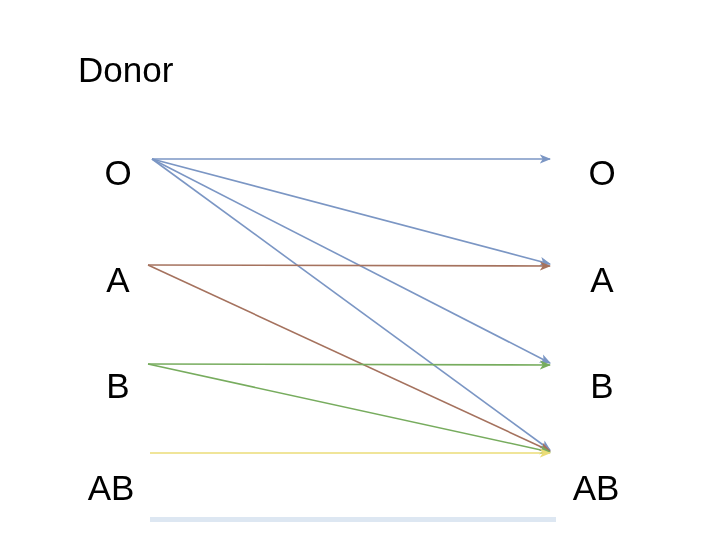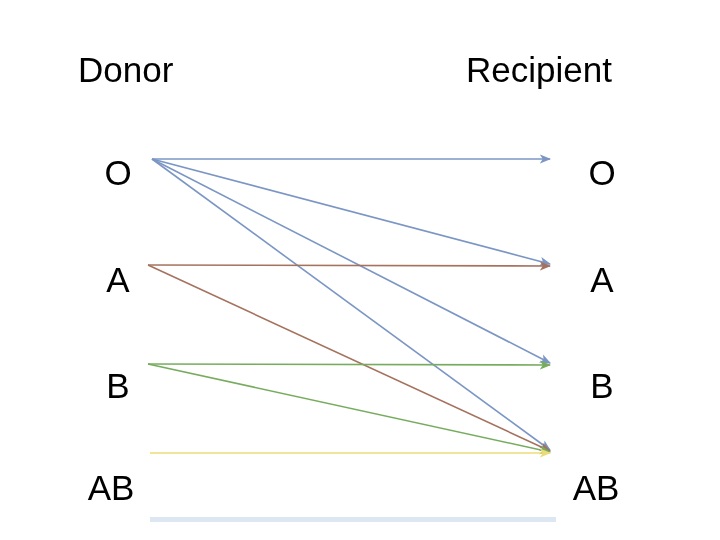--- a/index.html
+++ b/index.html
@@ -55,21 +55,20 @@
     background: #dde7f2;
   }
 </style>
 </head>
 <body>
 
 <div id="slide" style="background: rgb(255, 255, 255);">
 
   <div class="col-header" id="header-donor">Donor</div>
 
-  <div class="col-header" id="header-recip">Recipient</div>
 
   <svg id="svg-arrows" viewBox="0 0 720 540">
     <defs id="arrow-marker-defs">
         <marker id="head-7b96c4" viewBox="0 0 10 10" refX="9" refY="5" markerWidth="7" markerHeight="7" orient="auto-start-reverse" markerUnits="strokeWidth">
           <path d="M 0 1 L 10 5 L 0 9 L 2.5 5 z" fill="#7b96c4"></path>
         </marker>
         <marker id="head-a5725e" viewBox="0 0 10 10" refX="9" refY="5" markerWidth="7" markerHeight="7" orient="auto-start-reverse" markerUnits="strokeWidth">
           <path d="M 0 1 L 10 5 L 0 9 L 2.5 5 z" fill="#a5725e"></path>
         </marker>
         <marker id="head-77ac5e" viewBox="0 0 10 10" refX="9" refY="5" markerWidth="7" markerHeight="7" orient="auto-start-reverse" markerUnits="strokeWidth">

